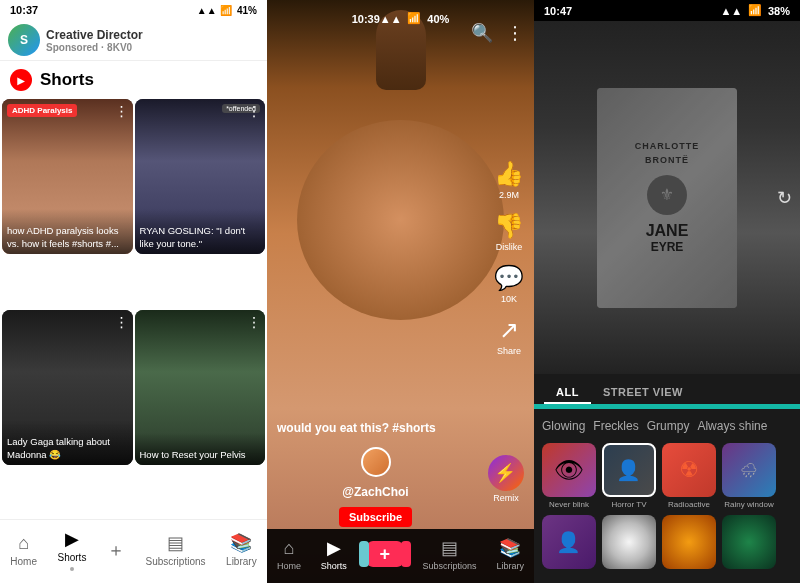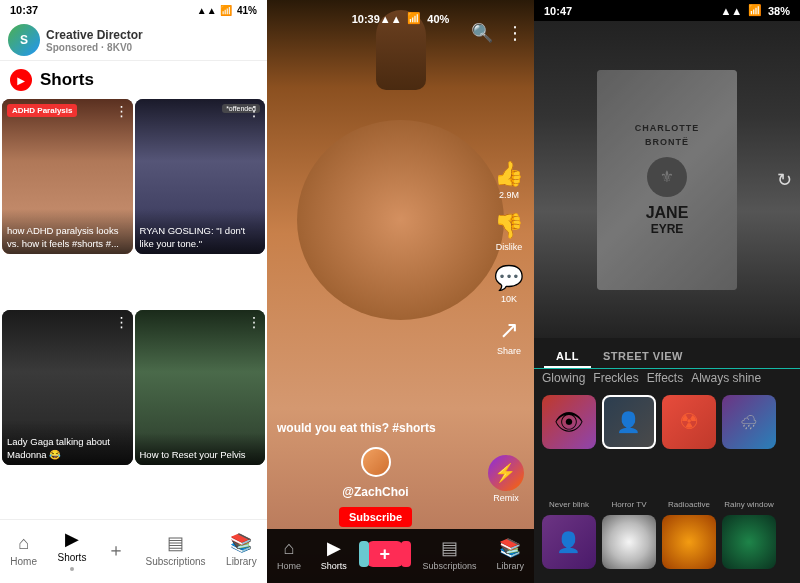--- a/index.html
+++ b/index.html
@@ -523,21 +523,22 @@
       display: flex;
       gap: 12px;
       color: white;
       font-size: 16px;
     }
 
     .effects-tabs {
       display: flex;
       gap: 0;
       padding: 0 10px;
-      border-bottom: 1px solid #14b8a6;
+      margin-bottom: 8px;
+      border-bottom: 5px solid #14b8a6;
     }
 
     .effects-tab {
       color: #aaa;
       font-size: 11px;
       font-weight: bold;
       padding: 4px 12px;
       cursor: pointer;
       letter-spacing: 0.5px;
     }
@@ -583,21 +584,20 @@
       position: relative;
     }
 
     .effect-thumb.selected {
       border: 2px solid white;
     }
 
     .effect-name {
       font-size: 8px;
       color: #aaa;
-      margin-top: 48px;
     }
 
     
     .eff-eye { background: linear-gradient(135deg, #c0392b, #8e44ad); }
     .eff-horror { background: linear-gradient(135deg, #2c3e50, #4a4a4a); }
     .eff-radioactive { background: linear-gradient(135deg, #e74c3c, #c0392b); }
     .eff-rain { background: linear-gradient(135deg, #6c3483, #1a5276); }
 
     .eff-eye::after {
       content: '👁';
@@ -864,21 +864,21 @@
   <div class="effects-panel">
 
     <div class="effects-tabs">
       <div class="effects-tab active">ALL</div>
       <div class="effects-tab">STREET VIEW</div>
     </div>
 
     <div class="effects-scroll-labels">
       <span class="effect-label">Glowing</span>
       <span class="effect-label">Freckles</span>
-      <span class="effect-label">Effects</span>
+      <span class="effect-label">Grumpy</span>
       <span class="effect-label">Always shine</span>
     </div>
 
     <div class="effects-row">
       <div class="effect-cell">
         <div class="effect-thumb eff-eye"></div>
         <span class="effect-name">Never blink</span>
       </div>
       <div class="effect-cell">
         <div class="effect-thumb eff-horror selected">

